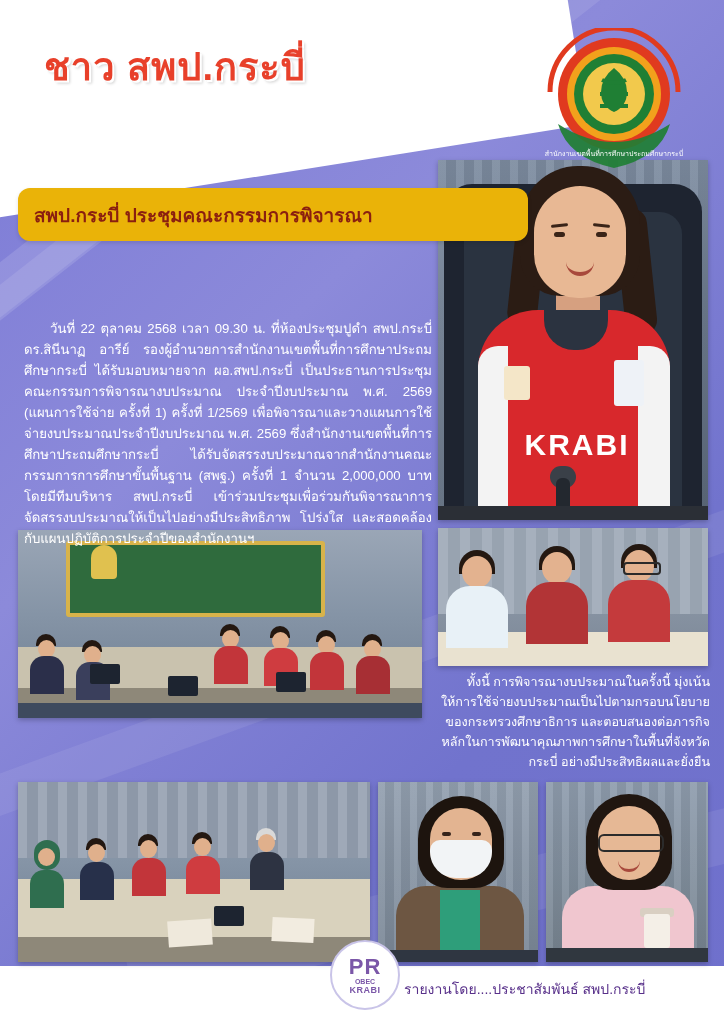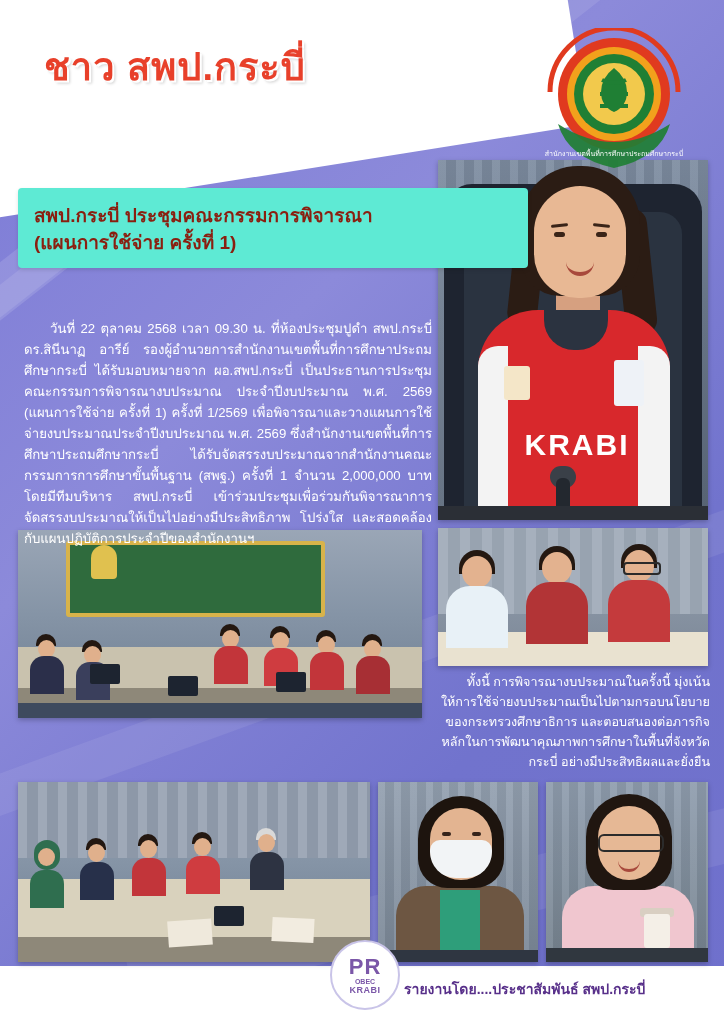--- a/index.html
+++ b/index.html
@@ -90,22 +90,22 @@
     width: 168px; height: 150px;
     z-index: 7;
   }
 
   
   .headline-box {
     position: absolute;
     left: 18px; top: 188px;
     width: 478px;
     padding: 14px 16px 12px 16px;
-    background: #5eead4;
-    border-radius: 4px;
+    background: #eab308;
+    border-radius: 12px;
     z-index: 5;
     box-shadow: 0 2px 4px rgba(0,0,0,0.12);
   }
   .headline-box .hl {
     color: #8a1f10;
     font-weight: bold;
     font-size: 19px;
     line-height: 27px;
   }
 
@@ -180,21 +180,21 @@
   }
   .pr-badge .pr-main { font-size: 22px; letter-spacing: 1px; }
   .pr-badge .pr-sub1 { font-size: 7px; }
   .pr-badge .pr-sub2 { font-size: 9px; letter-spacing: .5px; }
 
   .footer-text {
     position: absolute;
     left: 404px; bottom: 24px;
     color: #58308a;
     font-size: 14px;
-    font-weight: bold;
+    font-weight: normal;
     z-index: 8;
   }
 
   
   .ph { position: absolute; }
 
   
   .pp-bg { inset: 0; background: linear-gradient(180deg,#7f8ea2 0%, #6f7d90 40%, #5d6a7c 100%); }
   .pp-curtain { left: 0; top: 0; width: 100%; height: 100%;
     background: repeating-linear-gradient(90deg, rgba(255,255,255,0.06) 0 8px, rgba(0,0,0,0.07) 8px 18px); }
@@ -301,21 +301,20 @@
     <path d="M70 66 h28" stroke="#1f7f34" stroke-width="4"></path>
     <path d="M70 78 h28" stroke="#1f7f34" stroke-width="4"></path>
     <path d="M28 96 q56 36 112 0 q-10 34 -56 44 q-46 -10 -56 -44 z" fill="#1f7f34" opacity="0.92"></path>
     <text x="84" y="128" font-size="7" fill="#ffffff" text-anchor="middle" font-family="DejaVu Sans, sans-serif">สำนักงานเขตพื้นที่การศึกษาประถมศึกษากระบี่</text>
     <path d="M20 64 a64 64 0 0 1 128 0" fill="none" stroke="#e03a1f" stroke-width="5"></path>
   </svg>
 </div>
 
 <div class="headline-box">
   <div class="hl">สพป.กระบี่ ประชุมคณะกรรมการพิจารณา</div>
-  <div class="hl">(แผนการใช้จ่าย ครั้งที่ 1)</div>
 </div>
 
 <div class="body-text">
   <span class="indent"></span><span>วันที่ 22 ตุลาคม 2568 เวลา 09.30 น. ที่ห้องประชุมปูดำ สพป.กระบี่ ดร.สินีนาฏ อารีย์ รองผู้อำนวยการสำนักงานเขตพื้นที่การศึกษาประถมศึกษากระบี่ ได้รับมอบหมายจาก ผอ.สพป.กระบี่ เป็นประธานการประชุมคณะกรรมการพิจารณางบประมาณ ประจำปีงบประมาณ พ.ศ. 2569 (แผนการใช้จ่าย ครั้งที่ 1) ครั้งที่ 1/2569 เพื่อพิจารณาและวางแผนการใช้จ่ายงบประมาณประจำปีงบประมาณ พ.ศ. 2569 ซึ่งสำนักงานเขตพื้นที่การศึกษาประถมศึกษากระบี่ ได้รับจัดสรรงบประมาณจากสำนักงานคณะกรรมการการศึกษาขั้นพื้นฐาน (สพฐ.) ครั้งที่ 1 จำนวน 2,000,000 บาท โดยมีทีมบริหาร สพป.กระบี่ เข้าร่วมประชุมเพื่อร่วมกันพิจารณาการจัดสรรงบประมาณให้เป็นไปอย่างมีประสิทธิภาพ โปร่งใส และสอดคล้องกับแผนปฏิบัติการประจำปีของสำนักงานฯ</span>
 </div>
 
 <div class="photo photo-portrait">
   <div class="ph pp-bg"></div>
   <div class="ph pp-curtain"></div>
   <div class="ph pp-chair"></div>

